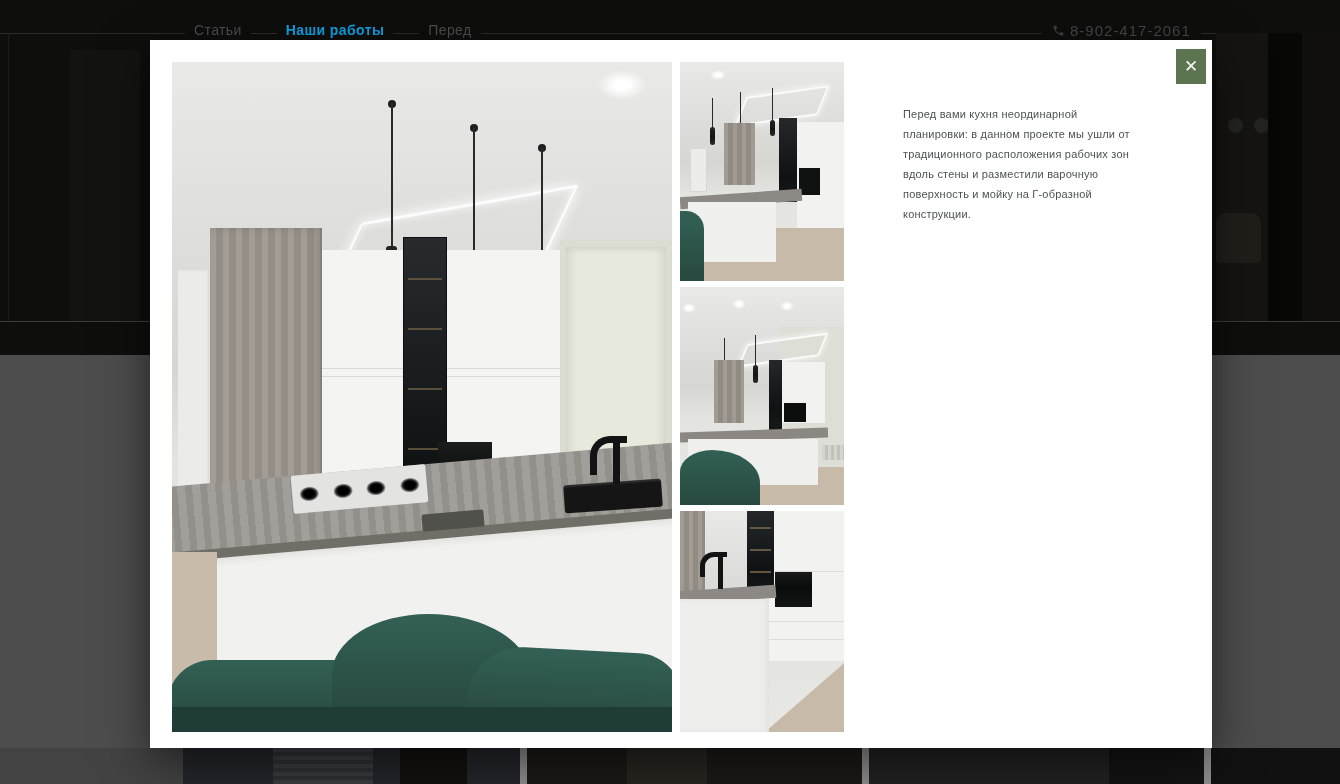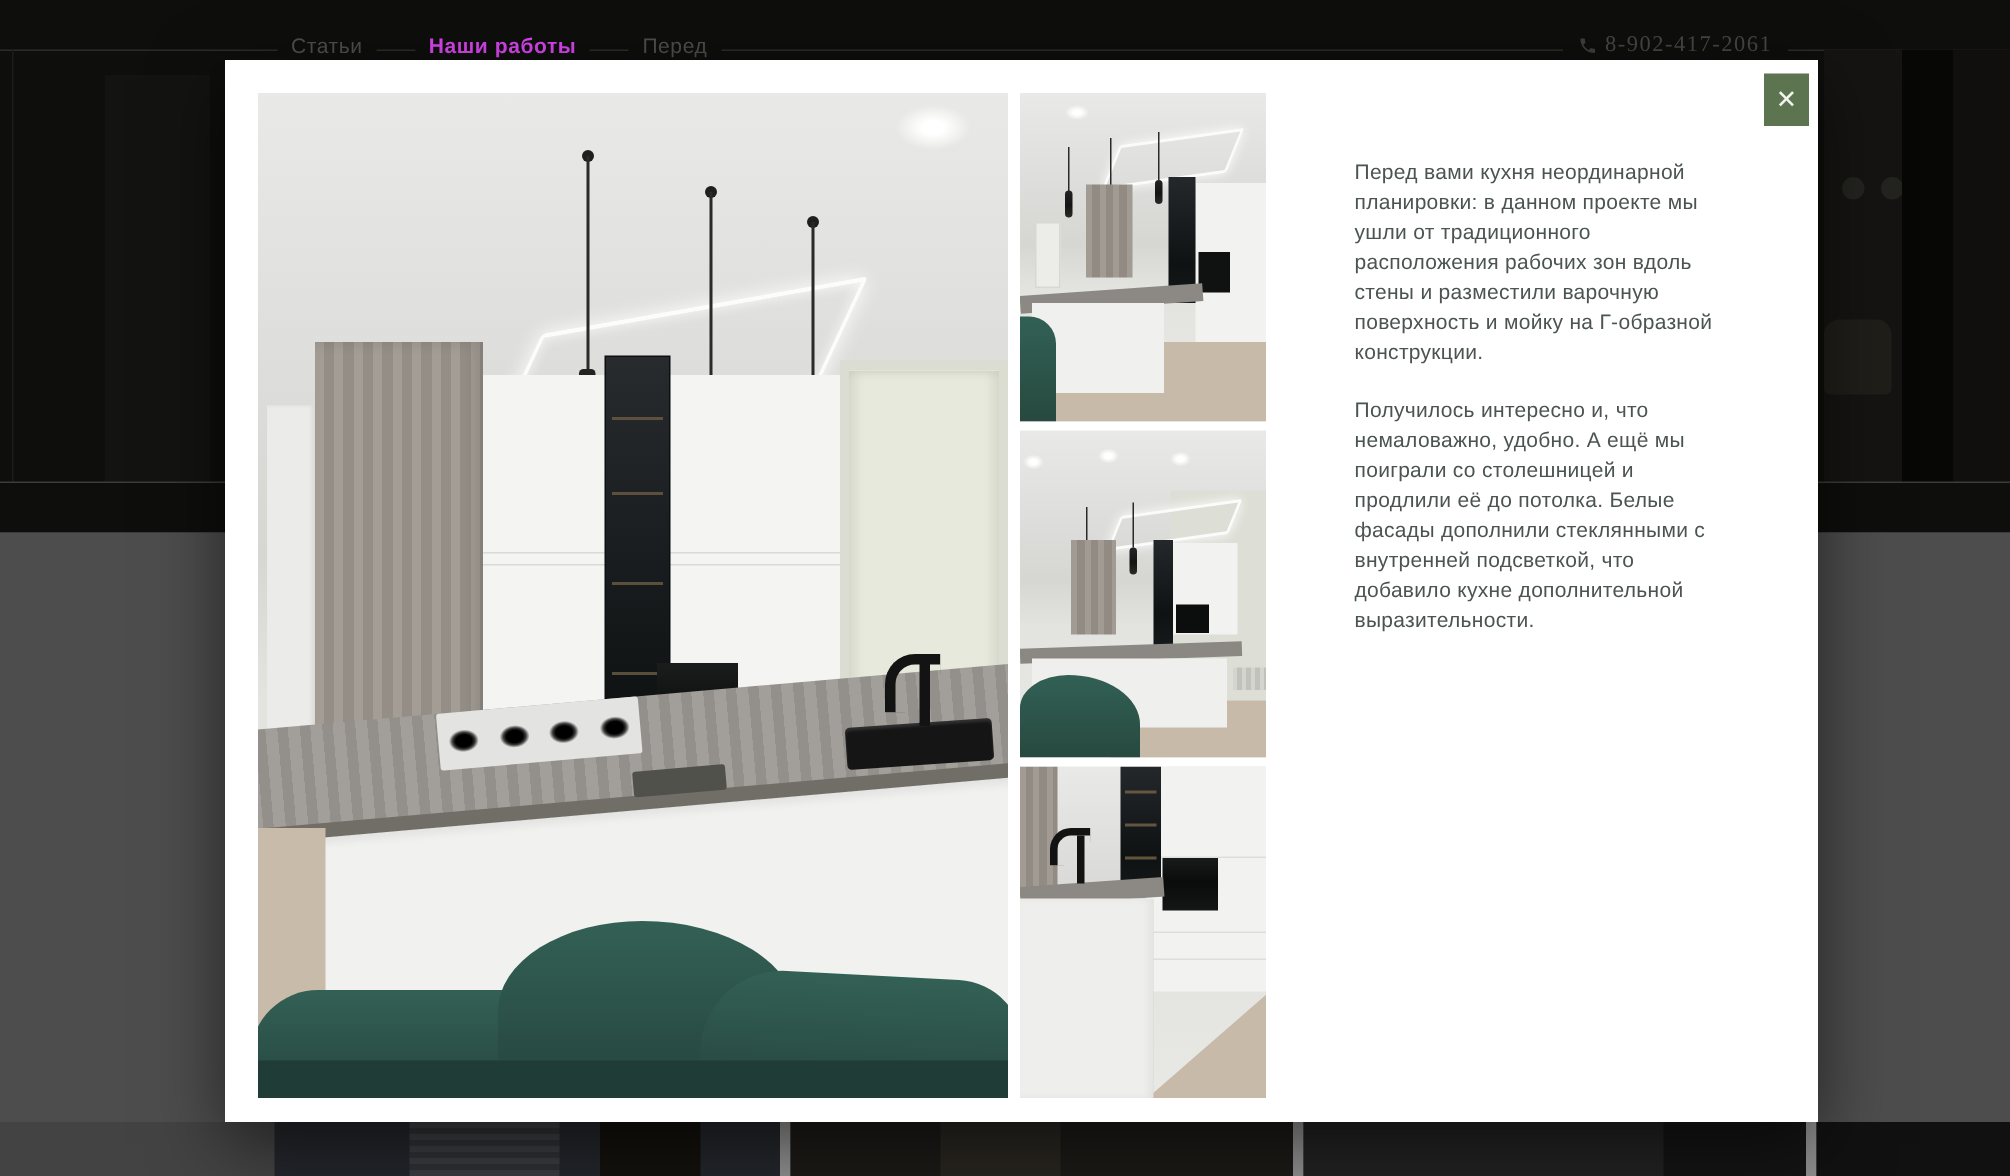--- a/index.html
+++ b/index.html
@@ -17,22 +17,22 @@
   .hero-right{position:absolute;left:1216px;top:33px;width:124px;height:289px;background:#151412;overflow:hidden;}
   .hero-right .outlet{position:absolute;width:15px;height:15px;border-radius:50%;background:#23231f;top:85px;}
   .hero-right .outlet.o1{left:12px;} .hero-right .outlet.o2{left:38px;}
   .hero-right .kettle{position:absolute;left:0;top:180px;width:45px;height:50px;border-radius:10px 10px 4px 4px;background:#201e19;}
   .hero-right .darkcol{position:absolute;left:52px;top:0;width:34px;height:289px;background:#070706;}
   .hero-right .farblock{position:absolute;left:86px;top:0;width:38px;height:289px;background:#100f0d;}
 
   
   .nav{position:absolute;left:185px;top:20px;display:flex;gap:26px;z-index:3;}
   .nav-item{background:#0e0e0d;padding:2px 9px;font-size:14px;letter-spacing:.4px;color:#4f4f4f;cursor:pointer;}
-  .nav-item.active{color:#d946ef;font-weight:bold;}
-  .phone{position:absolute;left:1042px;top:20px;z-index:3;background:#0e0e0d;padding:2px 10px;display:flex;align-items:center;gap:5px;color:#474747;font-size:15px;letter-spacing:1px;font-family:Liberation Serif, serif;}
+  .nav-item.active{color:#0ea5e9;font-weight:bold;}
+  .phone{position:absolute;left:1042px;top:20px;z-index:3;background:#0e0e0d;padding:2px 10px;display:flex;align-items:center;gap:5px;color:#474747;font-size:15px;letter-spacing:1px;}
   .phone svg{display:block;}
 
   
   .content-dim{position:absolute;left:0;top:355px;width:1340px;height:429px;background:#4d4d4d;}
   .bottom-row{position:absolute;left:0;top:748px;width:1340px;height:36px;background:#434343;}
   .card{position:absolute;top:0;height:36px;overflow:hidden;}
   .gap{position:absolute;top:0;height:36px;width:7px;background:#8f8f8f;}
   .c1{left:183px;width:337px;background:#23262b;}
   .c1 .blinds{position:absolute;left:90px;top:0;width:100px;height:36px;background:repeating-linear-gradient(180deg,#3a3d41 0 4px,#2e3135 4px 8px);}
   .c1 .vases{position:absolute;left:217px;top:0;width:67px;height:36px;background:#14110d;}
@@ -129,21 +129,21 @@
   .t3-glass .shelf{position:absolute;left:3px;width:21px;height:2px;background:#756548;opacity:.8;}
   .t3-oven{left:95px;top:61px;width:37px;height:35px;background:linear-gradient(180deg,#191b1a,#0a0b0b 45%,#141515);}
   .t3-band{left:0;top:77px;width:96px;height:13px;transform:rotate(-4deg);}
   .t3-island{left:0;top:88px;width:89px;height:133px;background:#eeeeec;box-shadow:inset -3px 0 5px rgba(0,0,0,.05);}
   .t3-floor{left:85px;top:140px;width:79px;height:81px;clip-path:polygon(100% 15%,100% 100%,0 100%);}
   .t3-faucet-stem{left:38px;top:46px;width:5px;height:32px;background:#131313;}
   .t3-faucet-arch{left:20px;top:41px;width:22px;height:20px;border-top:5px solid #131313;border-left:5px solid #131313;border-top-left-radius:14px;}
 
   
   .desc{position:absolute;left:753px;top:64px;width:240px;color:#4b5452;}
-  .desc p{margin:0 0 19px 0;font-size:14px;line-height:20px;letter-spacing:.2px;}
+  .desc p{margin:0 0 19px 0;font-size:11px;line-height:20px;letter-spacing:.2px;}
   .desc h3{margin:56px 0 0 0;font-size:15px;line-height:21px;color:#3c4543;font-weight:bold;letter-spacing:.2px;}
 </style>
 </head>
 <body>
 
 <div class="hero">
   <div class="hero-line-nav"></div>
   <div class="hero-vline"></div>
   <div class="hero-shape-l"></div>
   <div class="hero-right">
@@ -300,19 +300,18 @@
     <div class="abs t3-oven"></div>
     <div class="abs t-floor t3-floor"></div>
     <div class="abs t-counterband t3-band"></div>
     <div class="abs t3-island"></div>
     <div class="abs t3-faucet-arch"></div>
     <div class="abs t3-faucet-stem"></div>
   </div>
 
   <div class="desc">
     <p>Перед вами кухня неординарной планировки: в данном проекте мы ушли от традиционного расположения рабочих зон вдоль стены и разместили варочную поверхность и мойку на Г-образной конструкции.</p>
-    <p>Получилось интересно и, что немаловажно, удобно. А ещё мы поиграли со столешницей и продлили её до потолка. Белые фасады дополнили стеклянными с внутренней подсветкой, что добавило кухне дополнительной выразительности.</p>
   </div>
 
   <button class="close-btn">
     <span>✕</span>
   </button>
 </div>
 
 </body></html>

